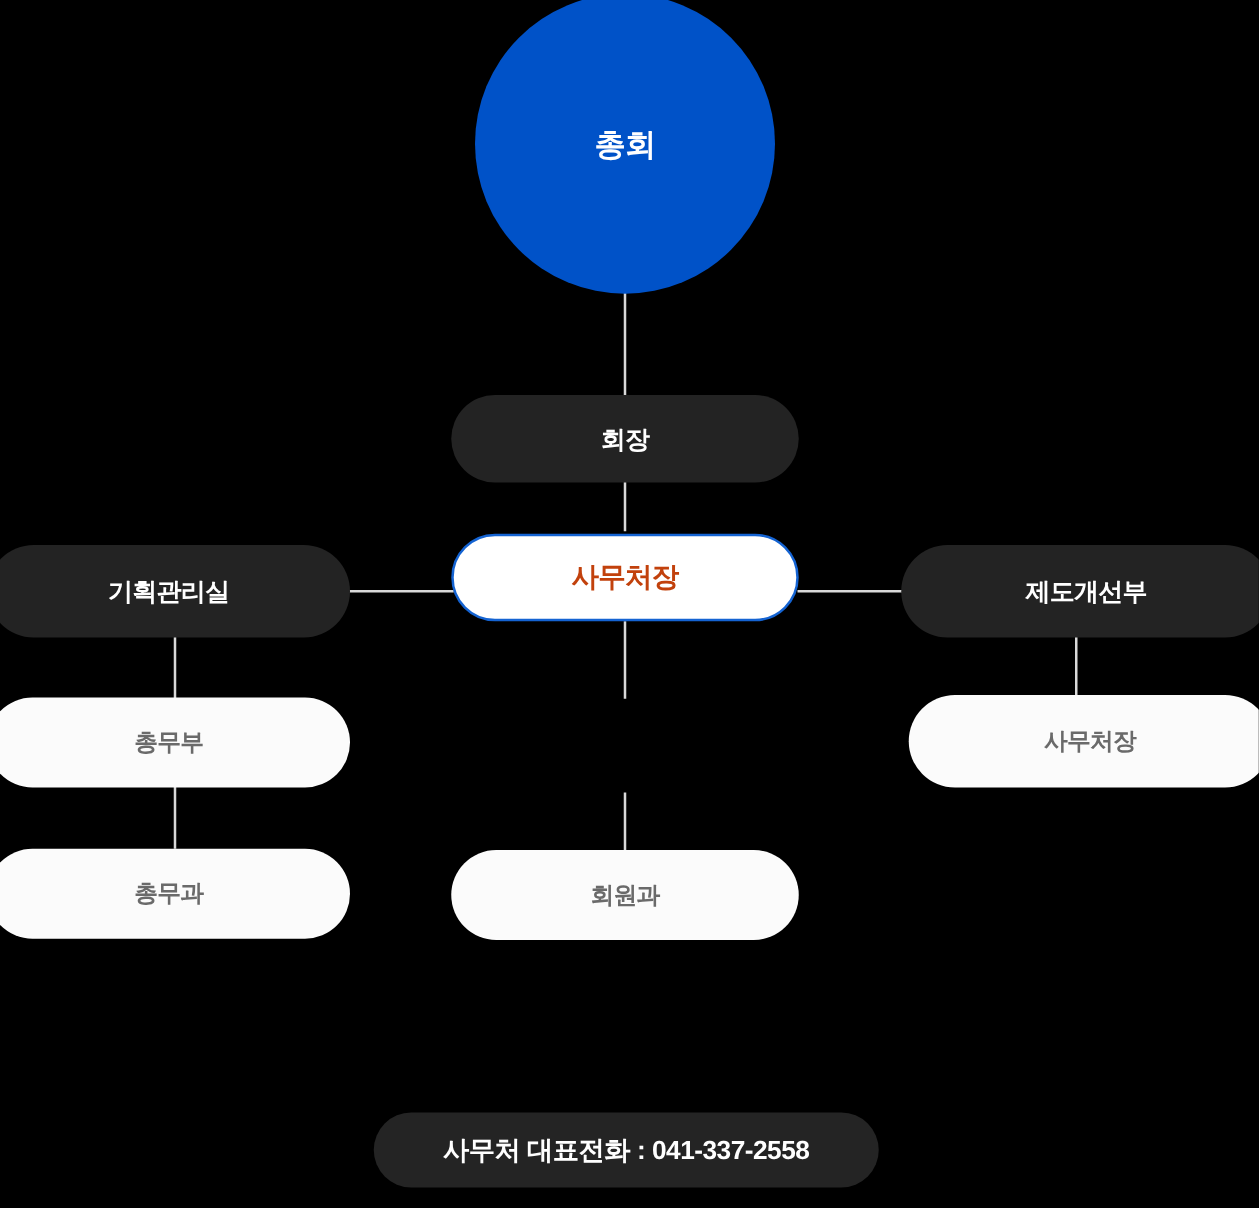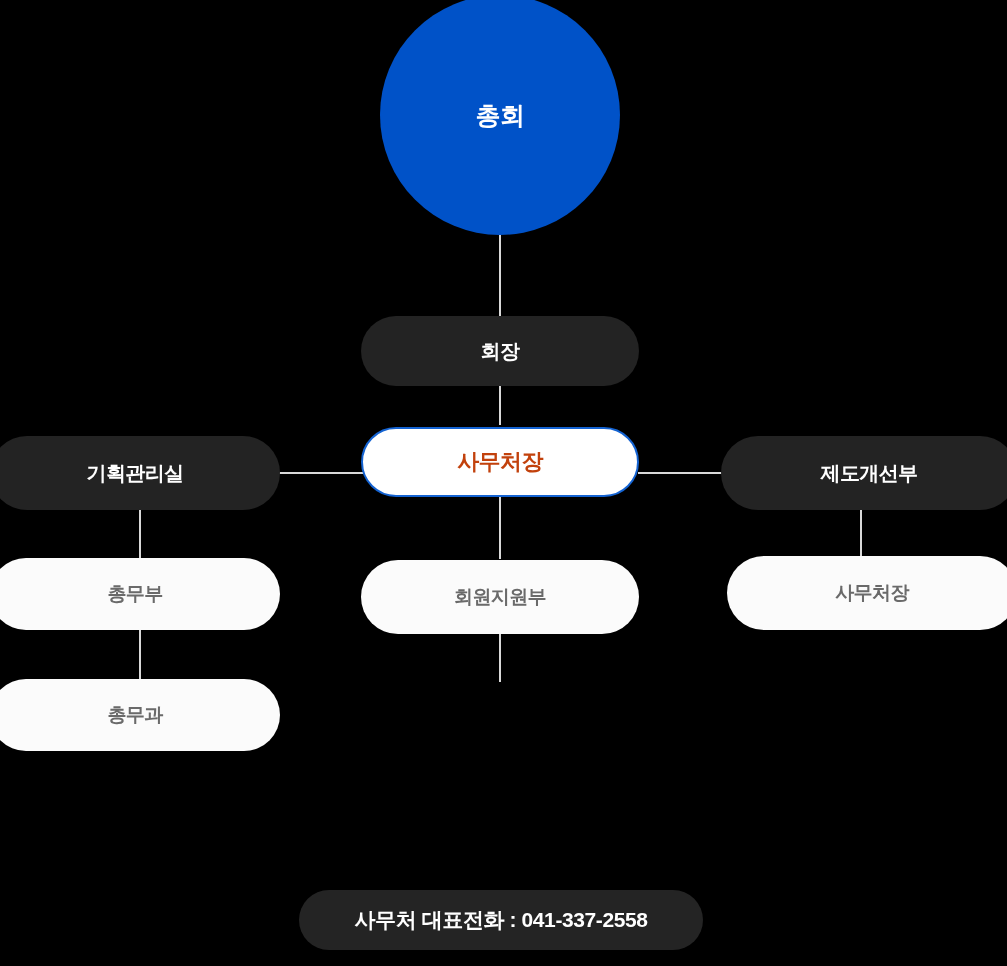--- a/index.html
+++ b/index.html
@@ -129,30 +129,30 @@
   </div>
 
   <div class="node node-dark" style="left:721px; top:436px; width:296px; height:74px;">
     <span>제도개선부</span>
   </div>
 
   <div class="node node-light" style="left:-10px; top:558px; width:290px; height:72px;">
     <span>총무부</span>
   </div>
 
-  <div class="node node-light" style="left:361px; top:560px; width:278px; height:74px;">
-    <span>회원지원부</span>
-  </div>
 
   <div class="node node-light" style="left:727px; top:556px; width:290px; height:74px;">
     <span>사무처장</span>
   </div>
 
   <div class="node node-light" style="left:-10px; top:679px; width:290px; height:72px;">
     <span>총무과</span>
   </div>
 
+  <div class="node node-light" style="left:361px; top:680px; width:278px; height:72px;">
+    <span>회원과</span>
+  </div>
 
   <div class="node node-footer" style="left:299px; top:890px; width:404px; height:60px;">
     <span>사무처 대표전화 : 041-337-2558</span>
   </div>
 
 </div>
 
 </body></html>

